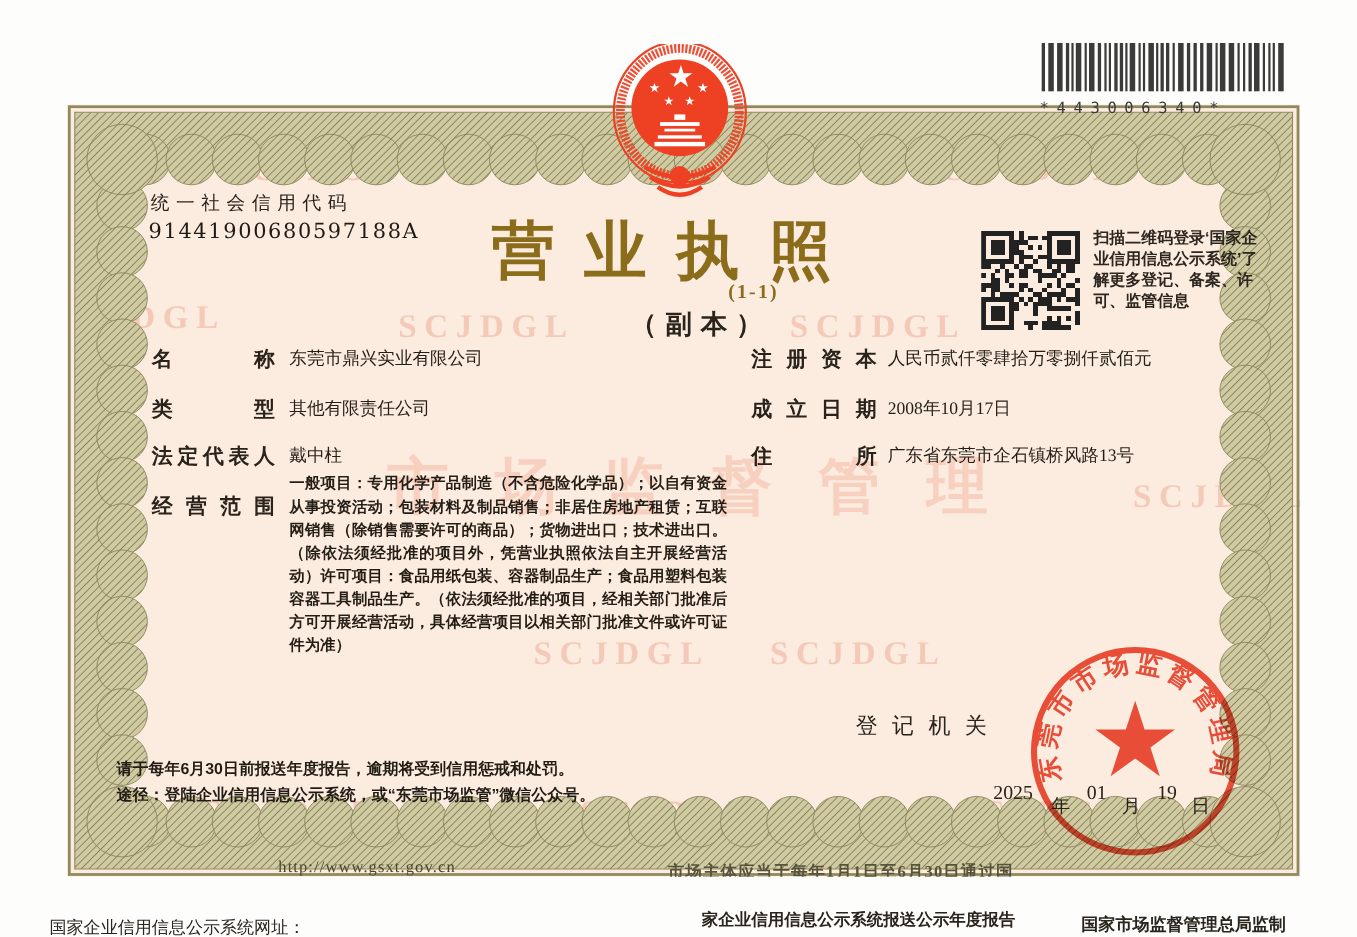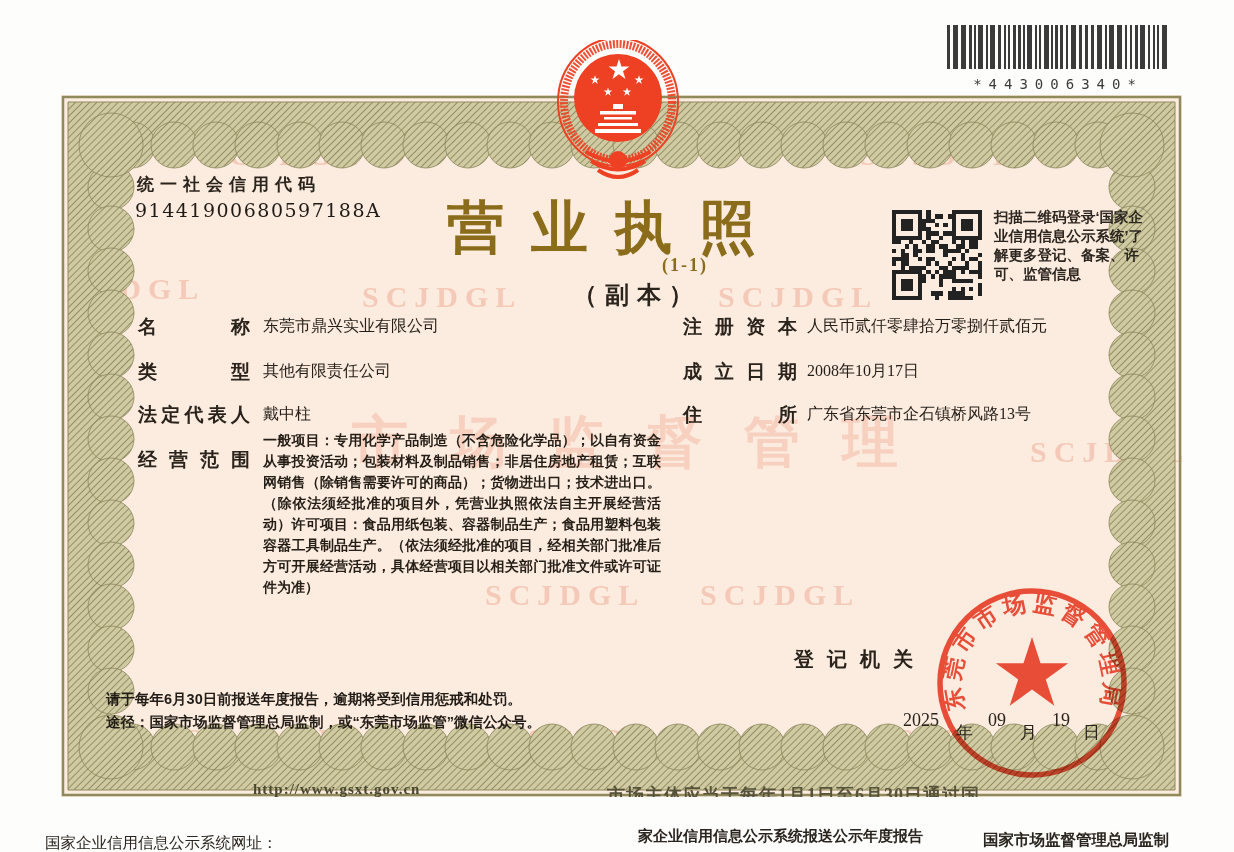--- a/index.html
+++ b/index.html
@@ -12,54 +12,54 @@
   .wm{position:absolute;z-index:0;color:rgba(235,148,120,.38);font-weight:700;font-size:30px;
       letter-spacing:7px;white-space:nowrap;}
   .wm1{left:144px;top:43px}.wm2{left:799px;top:43px}.wm3{left:-16px;top:177px}
   .wm4{left:301px;top:185px}.wm5{left:657px;top:185px}.wm6{left:969px;top:340px}
   .wm7{left:424px;top:483px}.wm8{left:639px;top:483px}.wm9{left:124px;top:627px}
   .wm10{left:467px;top:627px}.wm11{left:807px;top:627px}
   .wm-center{position:absolute;z-index:0;left:291px;top:310px;font-size:56px;font-weight:700;
       letter-spacing:42px;color:rgba(236,152,124,.32);white-space:nowrap;text-align:right;}
   
   .cx{position:absolute;z-index:3;white-space:nowrap;}
-  .credit-label{left:76px;top:78px;font-size:17px;letter-spacing:6px;font-weight:700;color:#2b241c;}
+  .credit-label{left:76px;top:78px;font-size:17px;letter-spacing:6px;font-weight:400;color:#2b241c;}
   .credit-code{left:74px;top:104px;font-size:19px;letter-spacing:1.5px;color:#1f1a14;
       font-family:"DejaVu Serif","Liberation Serif",serif;}
   .title{left:386px;top:95px;font-size:57px;font-weight:900;letter-spacing:27px;color:#8b6c1a;}
   .title-index{left:601px;top:160px;font-size:18px;letter-spacing:2px;color:#8b6c1a;font-weight:700;}
   .subtitle{left:512px;top:184px;font-size:24px;font-weight:700;letter-spacing:8px;color:#2a241d;}
   .qr{left:831px;top:115px;width:90px;height:90px;}
   .qr-caption{left:933px;top:113px;width:156px;font-family:"Liberation Sans","DejaVu Sans",sans-serif;
       font-weight:700;font-size:14.5px;line-height:1.32;color:#2c2620;white-space:normal;}
   .f-label{width:112px;text-align:justify;text-align-last:justify;font-size:19px;font-weight:700;color:#29231b;}
   .f-label.r{width:114px;font-family:Liberation Mono, monospace;}
   .f-value{font-size:16px;color:#241e16;}
   .lf0{left:77px;top:219px}.lv0{left:202px;top:221px}
   .lf1{left:77px;top:264px}.lv1{left:202px;top:266px}
   .lf2{left:77px;top:307px}.lv2{left:202px;top:309px}
   .lf3{left:77px;top:352px}
   .rf0{left:622px;top:219px}.rv0{left:746px;top:221px}
   .rf1{left:622px;top:264px}.rv1{left:746px;top:266px}
   .rf2{left:622px;top:307px}.rv2{left:746px;top:309px}
   .scope{left:202px;top:335px;width:398px;font-size:14px;line-height:21px;font-weight:600;
       color:#241e16;text-align:justify;white-space:normal;}
-  .registry{left:717px;top:551px;font-size:20px;font-weight:700;letter-spacing:13px;color:#29231b;margin-left:16px;}
+  .registry{left:717px;top:551px;font-size:20px;font-weight:400;letter-spacing:13px;color:#29231b;}
   .dateline{left:842px;top:615px;display:flex;align-items:flex-start;font-size:17px;color:#29231b;}
   .dateline .num{font-size:18px;}
   .dateline .u{margin-top:11px;}
   .dy{margin-right:17px}.dyu{margin-right:15px}.dm{margin-right:14px}.dmu{margin-right:15px}.dd{margin-right:13px}
   .note{font-family:"Liberation Sans","DejaVu Sans",sans-serif;font-weight:700;font-size:14.5px;color:#221c16;}
   .note1{left:45px;top:595px}.note2{left:45px;top:618px}
-  .border-url{left:192px;top:686px;font-size:15px;font-weight:700;letter-spacing:1px;color:#4a4730;}
-  .border-note{left:546px;top:688px;font-size:18px;font-weight:600;letter-spacing:1px;color:#56533a;}
+  .border-url{left:192px;top:686px;font-size:15px;font-weight:400;letter-spacing:1px;color:#4a4730;}
+  .border-note{left:546px;top:688px;font-size:15px;font-weight:600;letter-spacing:1px;color:#56533a;}
   .seal{position:absolute;left:871px;top:488px;z-index:4;opacity:.9;mix-blend-mode:multiply;}
   
   .emblem{position:absolute;left:551px;top:40px;z-index:4;}
-  .barcode{position:absolute;left:945px;top:25px;width:226px;z-index:4;text-align:center;}
+  .barcode{position:absolute;left:945px;top:39px;width:226px;z-index:4;text-align:left;}
   .barcode-text{font-family:"DejaVu Sans Mono","Liberation Mono",monospace;font-size:14px;
       letter-spacing:7px;color:#3a3a3a;margin-top:1px;}
   .ft{position:absolute;color:#29241d;z-index:2;white-space:nowrap;margin-top:27px;}
   .ft-left{left:45px;top:806px;font-size:15.5px;}
   .ft-center{left:598px;top:800px;font-size:15px;font-weight:600;padding-left:40px;}
   .ft-right{left:983px;top:803px;font-size:15.5px;font-weight:700;}
 </style>
 </head>
 <body>
 
@@ -493,39 +493,39 @@
     <div class="cx f-value rv0">人民币贰仟零肆拾万零捌仟贰佰元</div>
     <div class="cx f-label r rf1">成立日期</div>
     <div class="cx f-value rv1">2008年10月17日</div>
     <div class="cx f-label r rf2">住所</div>
     <div class="cx f-value rv2">广东省东莞市企石镇桥风路13号</div>
 
     <div class="cx registry">登记机关</div>
     <div class="cx dateline">
       <span class="num dy">2025</span>
       <span class="u dyu">年</span>
-      <span class="num dm">09</span>
+      <span class="num dm">01</span>
       <span class="u dmu">月</span>
       <span class="num dd">19</span>
       <span class="u">日</span>
     </div>
 
     <svg class="seal" width="200" height="200" viewBox="0 0 200 200">
       <circle cx="100" cy="100" r="92" fill="none" stroke="#e8402a" stroke-width="5.5"></circle>
       <polygon fill="#e8402a" points="100.00,54.00 108.53,80.26 136.14,80.26 113.81,96.49 122.34,122.74 100.00,106.52 77.66,122.74 86.19,96.49 63.86,80.26 91.47,80.26 "></polygon>
       <defs>
         <path id="sealArc" d="M41,141 A72,72 0 1 1 159,141" fill="none"></path>
       </defs>
       <text font-size="23" font-weight="700" fill="#e8402a" letter-spacing="5" font-family="Liberation Serif,serif">
         <textPath href="#sealArc" startOffset="50%" text-anchor="middle">东莞市市场监督管理局</textPath>
       </text>
     </svg>
 
     <div class="cx note note1">请于每年6月30日前报送年度报告，逾期将受到信用惩戒和处罚。</div>
-    <div class="cx note note2">途径：国家市场监督管理总局监制，或“东莞市场监管”微信公众号。</div>
+    <div class="cx note note2">途径：登陆企业信用信息公示系统，或“东莞市场监管”微信公众号。</div>
 
     <div class="cx border-url">http://www.gsxt.gov.cn</div>
     <div class="cx border-note">市场主体应当于每年1月1日至6月30日通过国</div>
   </div>
 
   <div class="ft ft-left">国家企业信用信息公示系统网址：</div>
   <div class="ft ft-center">家企业信用信息公示系统报送公示年度报告</div>
   <div class="ft ft-right">国家市场监督管理总局监制</div>
 </div>
 

